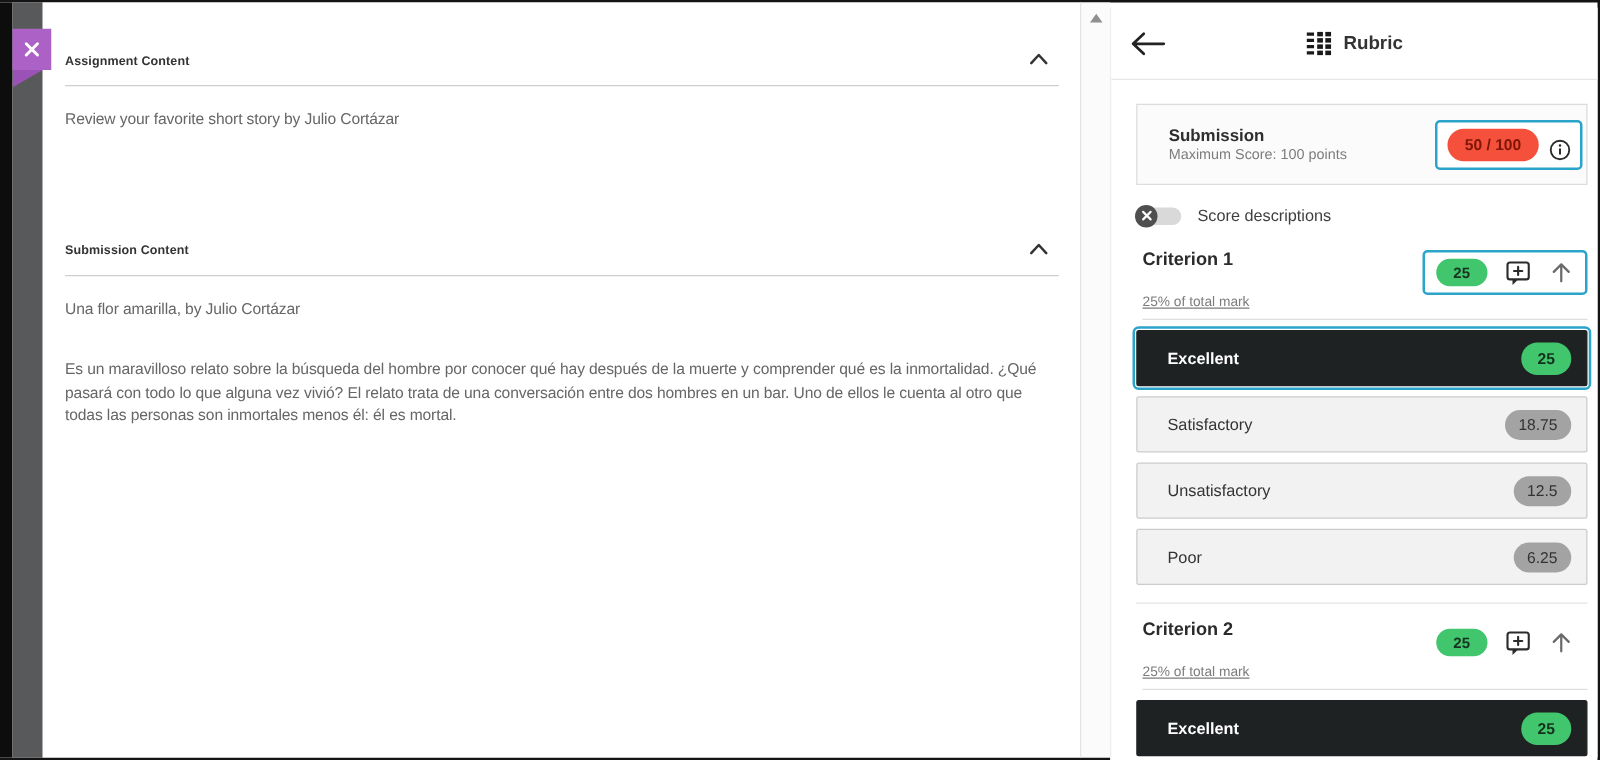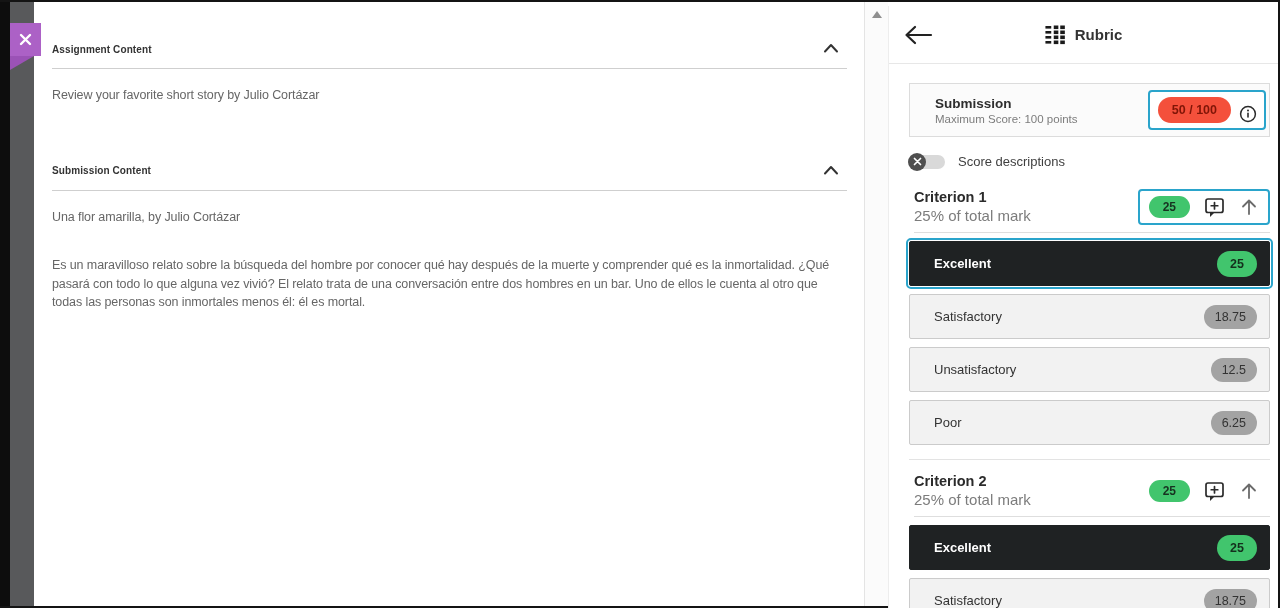--- a/index.html
+++ b/index.html
@@ -17,59 +17,59 @@
                 clip-path:polygon(0 0,100% 0,0 100%); z-index:8; }
 
   
   .left-panel { position:absolute; left:34px; top:0; width:830px; height:100%; background:#fff;
                 padding:38px 16px 0 18px; }
   .sec-head { display:flex; align-items:center; justify-content:space-between; width:795px; }
   .sec-head h2 { font-size:10px; font-weight:700; color:#333; letter-spacing:.1px; }
   .sec-head .chev { margin-right:8px; cursor:pointer; }
   .rule { width:795px; border:none; border-top:1px solid #cfcfcf; margin-top:10px; }
   .body-text { width:795px; font-size:12.5px; color:#666; line-height:18.5px; margin-top:17px; letter-spacing:-0.1px; }
-  .gap-lg { margin-top:57px; }
+  .gap-lg { margin-top:87px; }
   .para { margin-top:30px; }
 
   
   .scroll-strip { position:absolute; left:864px; top:0; width:24px; height:100%; background:#fbfbfb;
                   border-left:1px solid #e4e4e4; z-index:4; }
   .scroll-up { position:absolute; top:9px; left:7px; width:0; height:0;
                border-left:5px solid transparent; border-right:5px solid transparent; border-bottom:7px solid #8f8f8f; }
 
   
   .right-panel { position:absolute; left:888px; top:4px; width:390px; height:100%; background:#fff;
                  border-left:1px solid #ededed; overflow:hidden; }
   .rp-header { height:58px; border-bottom:1px solid #e7e7e7; display:flex; align-items:center; position:relative; background:#fff; }
   .back-btn { margin-left:14px; cursor:pointer; display:flex; align-items:center; }
   .rp-title-group { position:absolute; left:50%; transform:translateX(-50%); display:flex; align-items:center; gap:9px; }
   .rp-title { font-size:15px; font-weight:600; color:#333; }
 
   .rp-content { padding:0 0 0 0; }
 
-  .sub-card { margin:19px 8px 0 20px; height:54px; background:#fbfbfb; border:1px solid #dcdcdc;
+  .sub-card { margin:19px 8px 0 20px; height:65px; background:#fbfbfb; border:1px solid #dcdcdc;
               display:flex; align-items:center; justify-content:space-between; padding-left:25px; padding-right:3px; }
   .sub-card-title { font-size:13.5px; font-weight:700; color:#2e2e2e; }
   .sub-card-sub { font-size:11.5px; color:#7c7c7c; margin-top:2px; }
   .score-focus { display:flex; align-items:flex-end; gap:8px; border:2px solid #2aa4cb; border-radius:4px;
                  background:#fff; padding:5px 7px 5px 8px; cursor:pointer; }
   .score-pill { background:#f4503b; color:#7f1507; font-size:12.5px; font-weight:700;
                 border-radius:14px; padding:6px 14px; }
 
   .toggle-row { display:flex; align-items:center; gap:13px; margin:17px 0 0 20px; }
   .toggle { position:relative; width:36px; height:14px; background:#d9d9d9; border-radius:7px; cursor:pointer; }
   .toggle-knob { position:absolute; left:-1px; top:-2px; width:18px; height:18px; border-radius:50%;
                  background:#4f4f4f; display:flex; align-items:center; justify-content:center; }
   .toggle-label { font-size:13px; color:#3f3f3f; }
 
   .criterion { margin:20px 8px 0 20px; }
   .criterion.second { margin-top:14px; border-top:1px solid #e3e3e3; padding-top:13px; }
   .crit-head { display:flex; align-items:flex-start; justify-content:space-between; padding-left:5px; }
   .crit-name { font-size:14.5px; font-weight:600; color:#2b2b2b; }
-  .crit-weight { font-size:15px; color:#7c7c7c; margin-top:2px; }
+  .crit-weight { font-size:11px; color:#7c7c7c; margin-top:20px;text-decoration:underline; }
   .crit-controls { display:flex; align-items:center; gap:14px; padding:5px 9px; border:2px solid transparent; border-radius:4px; }
   .crit-controls.focused { border-color:#2aa4cb; }
   .mini-pill { background:#41c56d; color:#173321; font-size:12px; font-weight:600;
                border-radius:12px; padding:4px 14px; }
   .icon-btn { display:flex; align-items:center; cursor:pointer; }
   .crit-rule { border:none; border-top:1px solid #dedede; margin:7px 0 0 5px; }
 
   .rating-row { height:45px; margin-top:8px; border-radius:2px; display:flex; align-items:center;
                 justify-content:space-between; padding:0 12px 0 24px; background:#f2f2f2;
                 border:1px solid #cbcbcb; cursor:pointer;gap:46px; }

